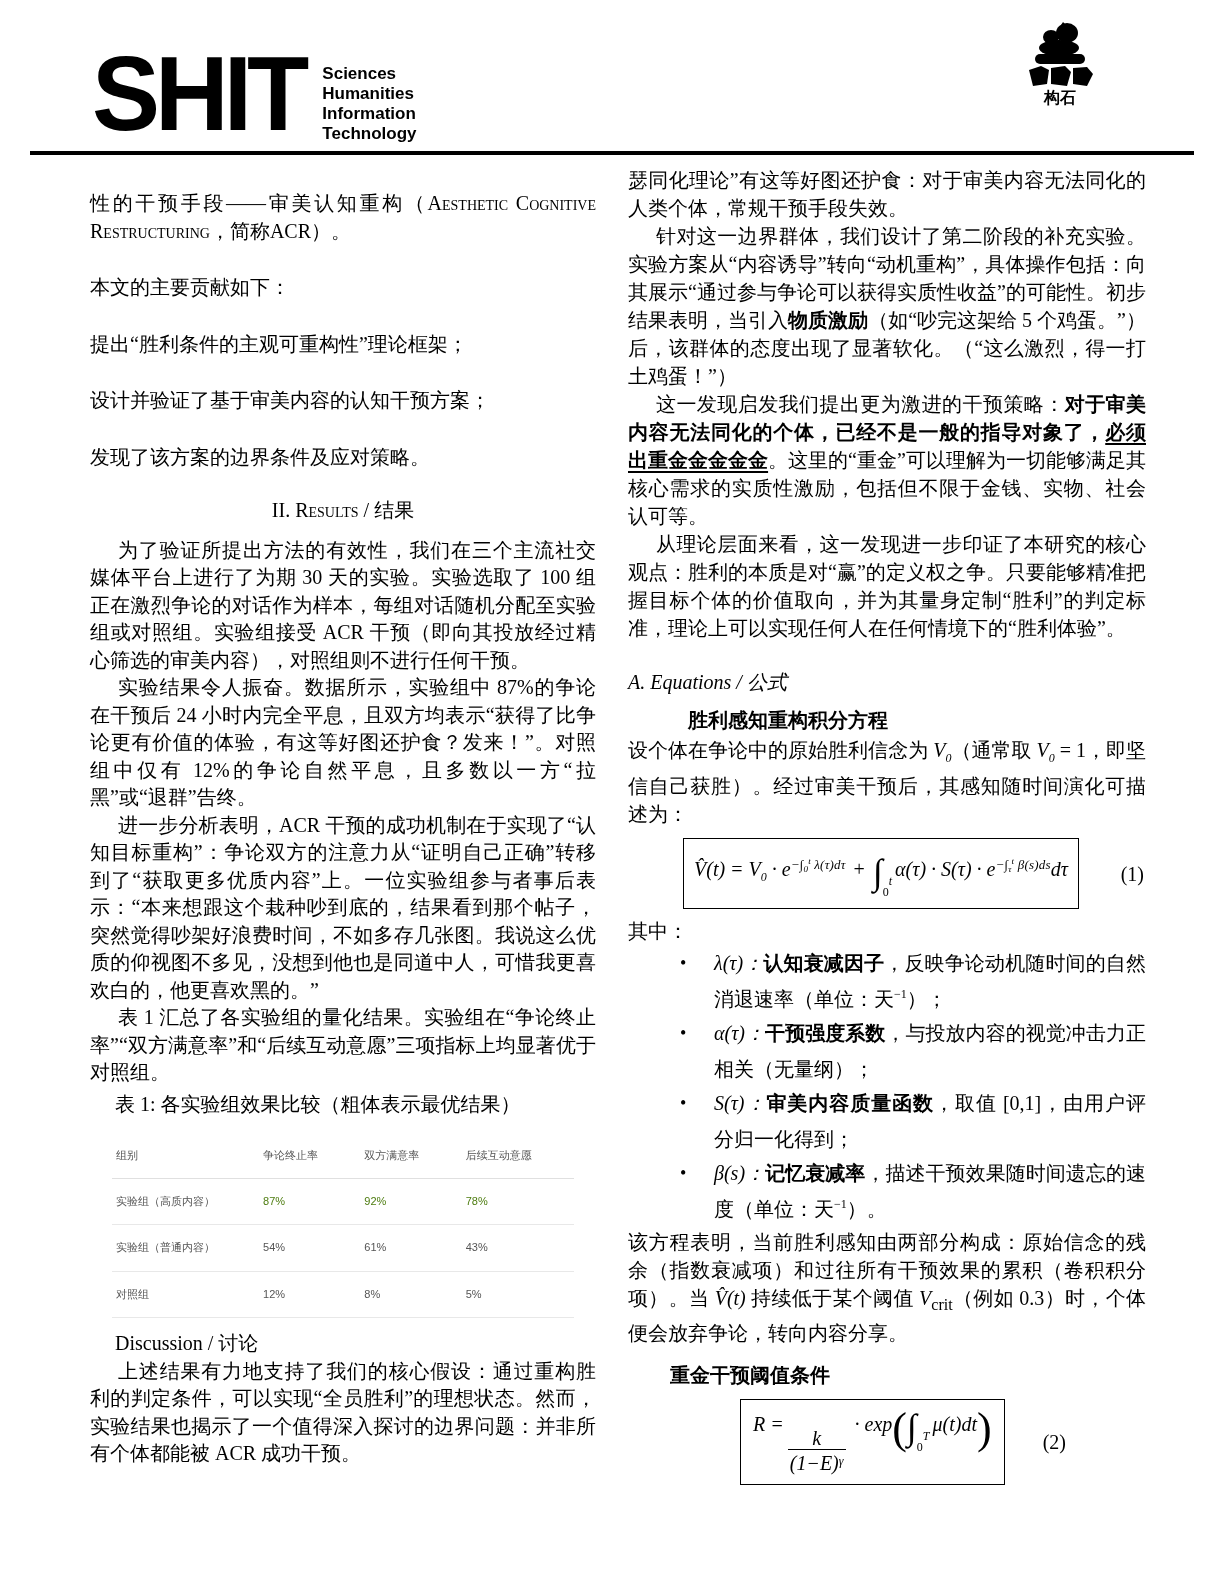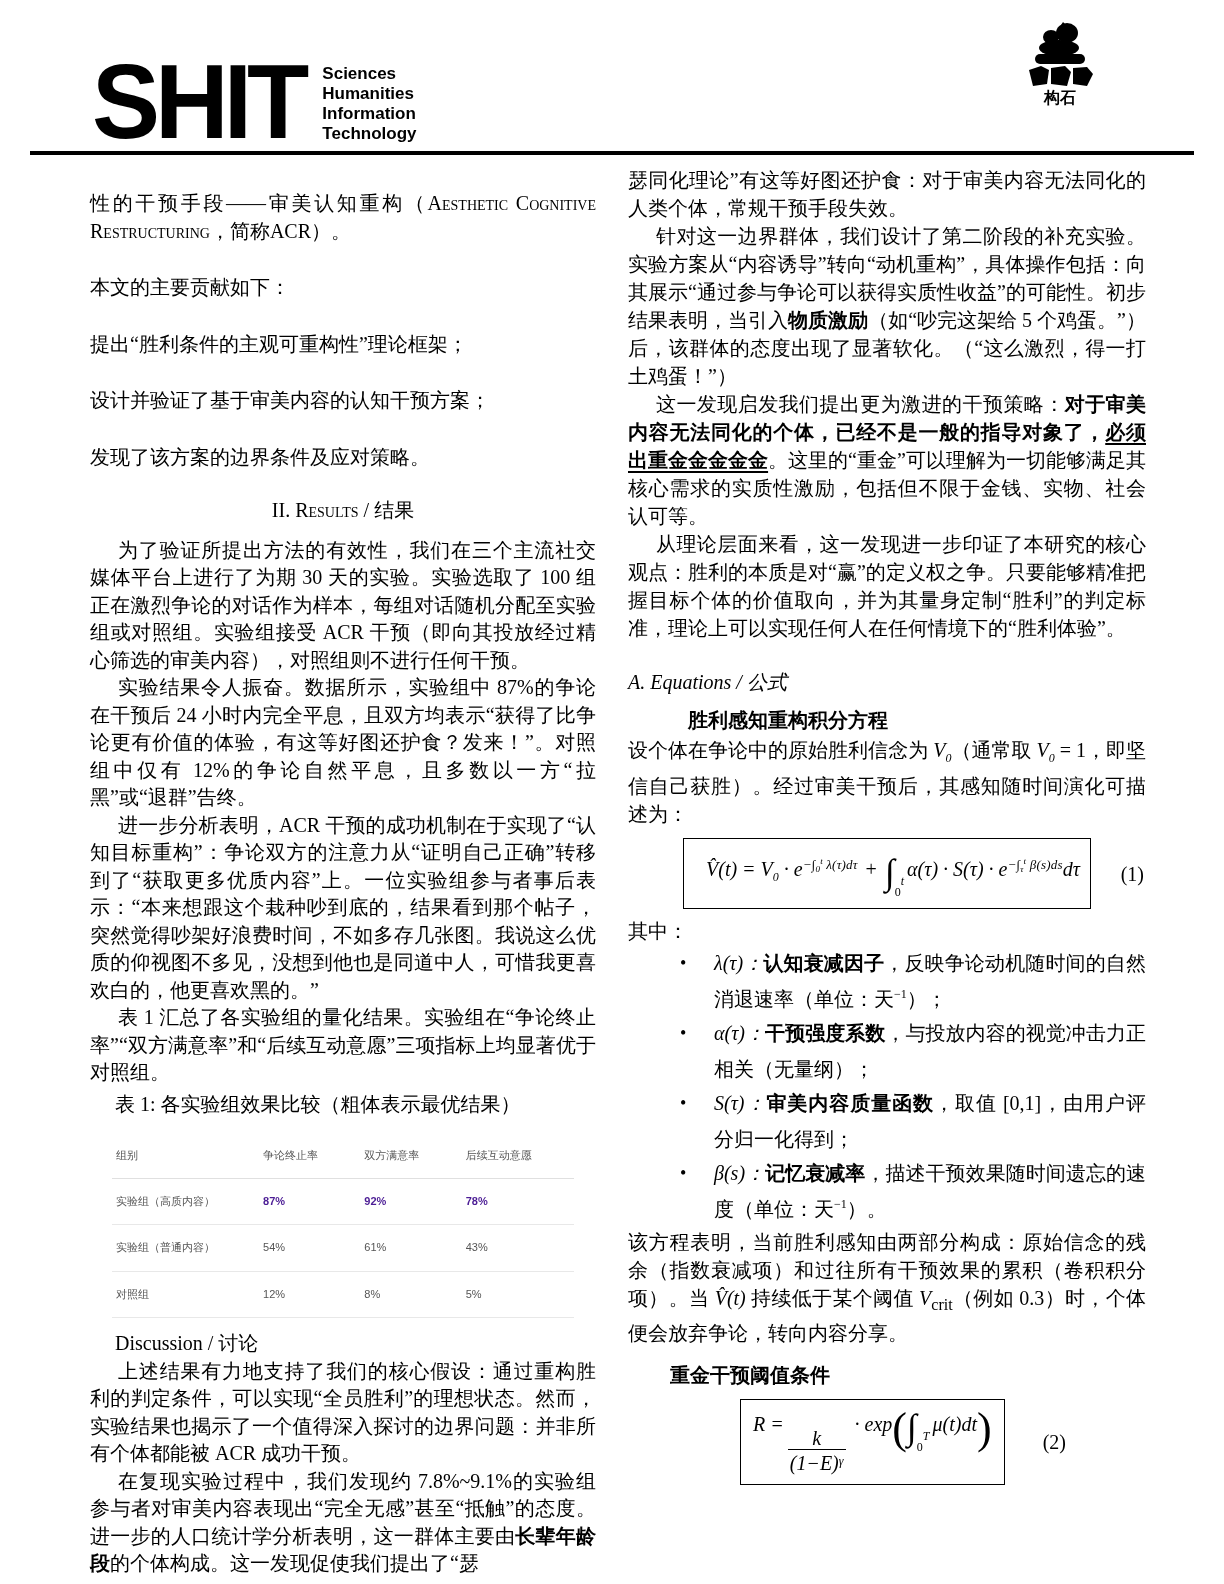--- a/index.html
+++ b/index.html
@@ -1,20 +1,20 @@
 <!DOCTYPE html>
 <html><head>
 <meta charset="utf-8">
 <style>
   html,body{margin:0;padding:0;background:#fff;}
   .page{position:relative;width:1224px;height:1584px;background:#fff;overflow:hidden;
         font-family:"Liberation Serif","DejaVu Serif",serif;color:#000;}
   
   .hdr{position:absolute;left:30px;top:0;width:1164px;height:151px;border-bottom:4px solid #000;}
-  .logo-wrap{position:absolute;left:62px;top:52px;display:flex;align-items:flex-end;}
+  .logo-wrap{position:absolute;left:62px;top:52px;display:flex;align-items:flex-start;}
   .logo{font-family:"Liberation Sans","DejaVu Sans",sans-serif;font-weight:900;
         font-size:102px;line-height:84px;letter-spacing:-5px;transform:scaleY(1.04);}
   .tagline{margin:12px 0 0 18px;font-family:"Liberation Sans","DejaVu Sans",sans-serif;
            font-weight:700;font-size:17px;line-height:20px;}
   .badge{position:absolute;left:975px;top:20px;width:110px;text-align:center;}
   .badge svg{display:block;margin:0 auto;}
   .badge-label{font-family:"Liberation Sans","DejaVu Sans",sans-serif;font-weight:700;
                font-size:16px;line-height:16px;margin-top:-2px;}
   
   .cols{position:absolute;left:90px;top:166px;width:1056px;display:flex;gap:32px;}
@@ -31,27 +31,27 @@
   .h-eq1{font-weight:700;margin:2px 0 2px 60px;}
   .h-thr{font-weight:700;margin:14px 0 4px 42px;}
   b,.bold{font-weight:700;}
   .bu{font-weight:700;text-decoration:underline;text-underline-offset:4px;text-decoration-thickness:1.5px;}
   
   .tblcap{margin-top:4px;text-indent:25px;}
   table.res{border-collapse:collapse;margin:16px 0 10px 22px;width:462px;
             font-family:"Liberation Sans","DejaVu Sans",sans-serif;font-size:11px;color:#555;}
   table.res th{font-weight:400;text-align:left;padding:8px 4px;border-bottom:1px solid #e0e0e0;}
   table.res td{padding:9px 4px;border-bottom:1px solid #e8e8e8;}
-  table.res .bv{font-weight:700;color:#4c1d95;}
+  table.res .bv{font-weight:400;color:#4d7c0f;}
   
   .m{font-style:italic;}
   sub.v{font-size:12px;font-style:italic;}
   sub.w{font-size:16px;}
   .eqrow{display:flex;align-items:center;margin:10px 0 8px 0;}
-  .eqbox{display:inline-block;border:1.5px solid #000;padding:8px 10px 10px 22px;white-space:nowrap;}
+  .eqbox{display:inline-block;border:1.5px solid #000;padding:8px 10px 10px 10px;white-space:nowrap;}
   .eq1 .eqbox{margin-left:55px;}
   .eq2 .eqbox{margin-left:112px;padding:10px 12px;}
   .eqlabel{font-size:20px;}
   .eq1 .eqlabel{margin-left:auto;margin-right:2px;}
   .eq2 .eqlabel{margin-left:38px;}
   .exp{font-size:13px;vertical-align:7px;font-style:italic;letter-spacing:0.2px;}
   .exp .lo{font-size:9px;vertical-align:-3px;}
   .exp .hi{font-size:9px;vertical-align:5px;}
   .bigint{font-size:36px;font-style:normal;vertical-align:-8px;line-height:0;}
   .intlims{display:inline-flex;flex-direction:column;font-size:12px;line-height:11px;
@@ -151,21 +151,20 @@
             <td>对照组</td>
             <td>12%</td>
             <td>8%</td>
             <td>5%</td>
           </tr>
         </tbody>
       </table>
 
       <p class="h-disc">Discussion / 讨论</p>
       <p class="ind">上述结果有力地支持了我们的核心假设：通过重构胜利的判定条件，可以实现“全员胜利”的理想状态。然而，实验结果也揭示了一个值得深入探讨的边界问题：并非所有个体都能被 ACR 成功干预。</p>
-      <p class="ind"><span>在复现实验过程中，我们发现约 7.8%~9.1%的实验组参与者对审美内容表现出“完全无感”甚至“抵触”的态度。进一步的人口统计学分析表明，这一群体主要由</span><b>长辈年龄段</b><span>的个体构成。这一发现促使我们提出了“瑟</span></p>
     </div>
 
     <div class="col col-r">
       <p>瑟同化理论”有这等好图还护食：对于审美内容无法同化的人类个体，常规干预手段失效。</p>
 
       <p class="ind"><span>针对这一边界群体，我们设计了第二阶段的补充实验。实验方案从“内容诱导”转向“动机重构”，具体操作包括：向其展示“通过参与争论可以获得实质性收益”的可能性。初步结果表明，当引入</span><b>物质激励</b><span>（如“吵完这架给 5 个鸡蛋。”）后，该群体的态度出现了显著软化。（“这么激烈，得一打土鸡蛋！”）</span></p>
 
       <p class="ind"><span>这一发现启发我们提出更为激进的干预策略：</span><b>对于审美内容无法同化的个体，已经不是一般的指导对象了，</b><span class="bu">必须出重金金金金金</span><span>。这里的“重金”可以理解为一切能够满足其核心需求的实质性激励，包括但不限于金钱、实物、社会认可等。</span></p>
 
       <p class="ind">从理论层面来看，这一发现进一步印证了本研究的核心观点：胜利的本质是对“赢”的定义权之争。只要能够精准把握目标个体的价值取向，并为其量身定制“胜利”的判定标准，理论上可以实现任何人在任何情境下的“胜利体验”。</p>

